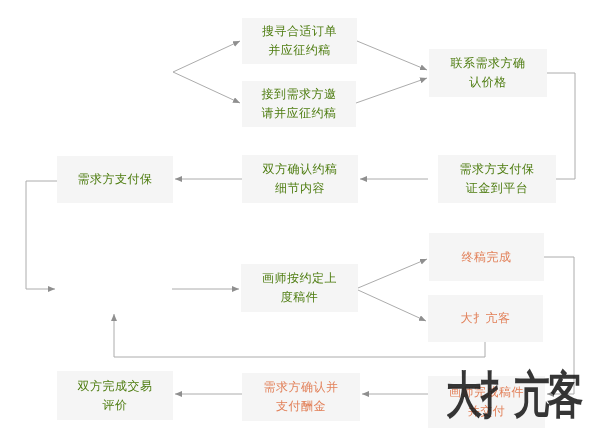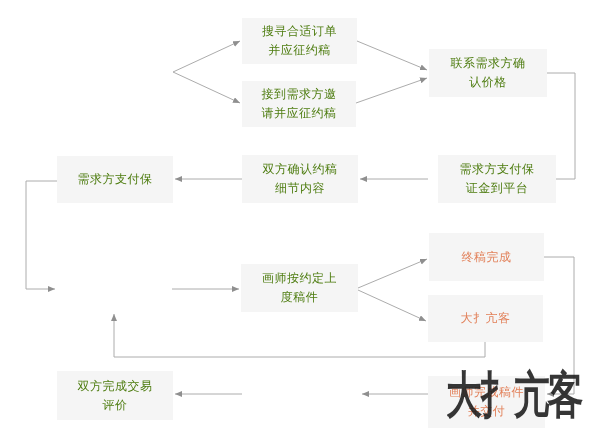--- a/index.html
+++ b/index.html
@@ -80,18 +80,20 @@
 证金到平台</div>
   <div class="node" style="left:242px; top:155px; width:116px; height:48px;">双方确认约稿
 细节内容</div>
   <div class="node" style="left:57px;  top:156px; width:116px; height:47px;">需求方支付保</div>
   <div class="node" style="left:241px; top:264px; width:117px; height:48px;">画师按约定上
 度稿件</div>
   <div class="node accent" style="left:429px; top:233px; width:115px; height:48px;text-align:center;">终稿完成</div>
   <div class="node accent" style="left:428px; top:295px; width:115px; height:47px;">大扌亢客</div>
   <div class="node accent" style="left:428px; top:376px; width:117px; height:52px;text-align:center;">画师完成稿件
 并交付</div>
+  <div class="node accent" style="left:242px; top:373px; width:118px; height:48px;">需求方确认并
+支付酬金</div>
   <div class="node" style="left:57px;  top:371px; width:116px; height:49px;">双方完成交易
 评价</div>
 
   <div class="watermark">大扌亢客</div>
 
 </div>
 
 </body></html>

